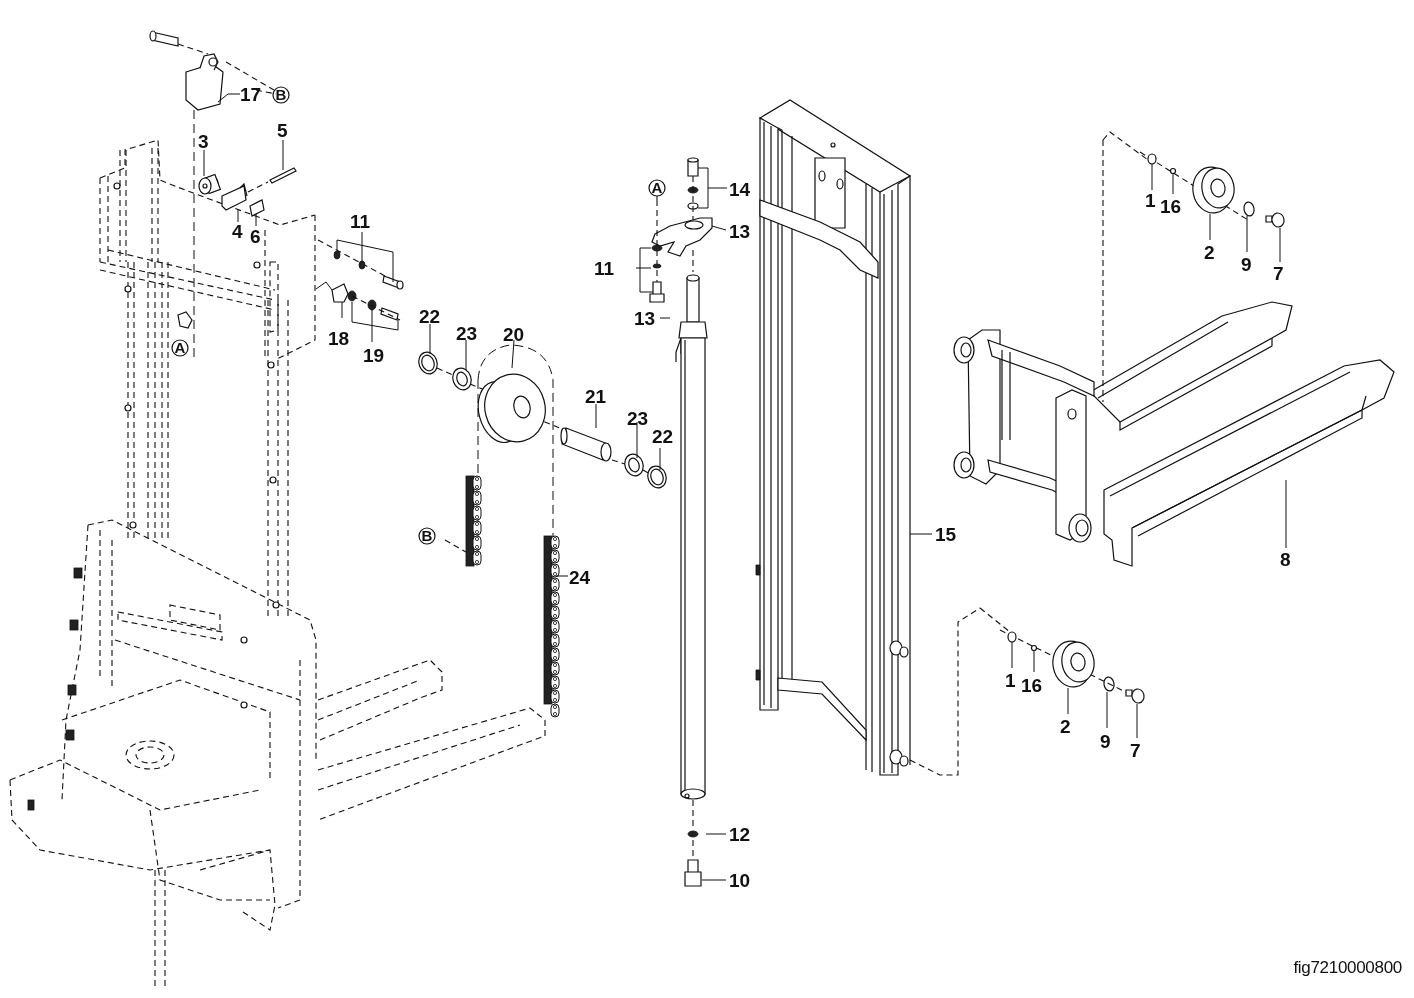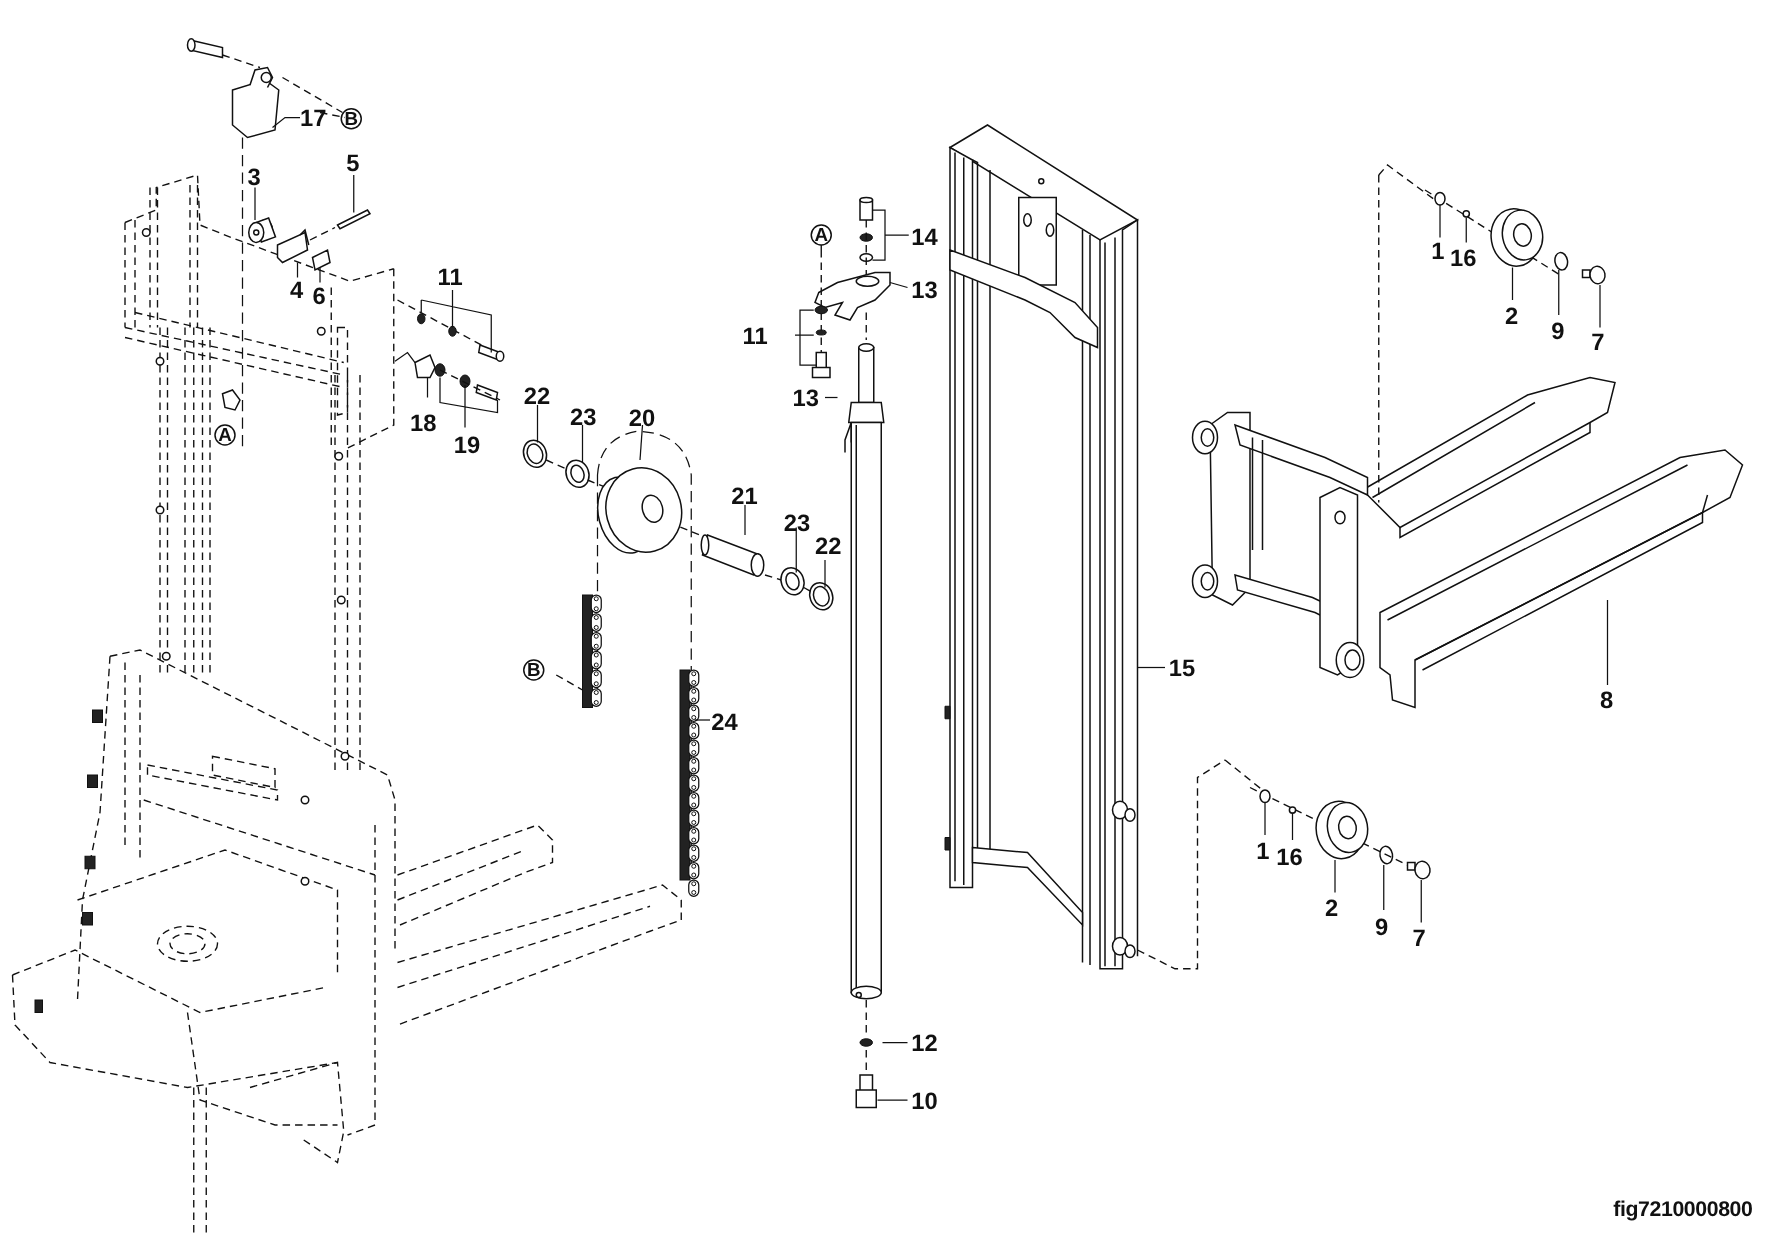--- a/index.html
+++ b/index.html
@@ -2,21 +2,21 @@
 <html><head>
 <meta charset="utf-8">
 <style>
   html, body { margin: 0; padding: 0; background: #ffffff; }
   body { width: 1414px; height: 998px; position: relative; overflow: hidden;
          font-family: "Liberation Sans", sans-serif; }
   svg.diagram { position: absolute; left: 0; top: 0; }
   .lbl { font-family: "Liberation Sans", sans-serif; font-weight: bold; font-size: 19px; fill: #111; }
   .callout-circle-text { font-family: "Liberation Sans", sans-serif; font-weight: bold; font-size: 15px; fill: #111; }
   .fig-id { position: absolute; right: 12px; bottom: 20px; font-family: "Liberation Sans", sans-serif;
-            font-weight: bold; font-size: 17px; color: #111; letter-spacing: -0.3px; }
+            font-weight: normal; font-size: 17px; color: #111; letter-spacing: -0.3px; }
   .solid { stroke: #111; fill: none; stroke-width: 1.2; }
   .solidf { stroke: #111; fill: #fff; stroke-width: 1.2; }
   .dash { stroke: #111; fill: none; stroke-width: 1.1; stroke-dasharray: 6 4; }
   .dashl { stroke: #111; fill: none; stroke-width: 1.0; stroke-dasharray: 9 5; }
   .leader { stroke: #111; fill: none; stroke-width: 1; }
   .dark { fill: #222; stroke: #111; stroke-width: 0.8; }
 </style>
 </head>
 <body>
 

